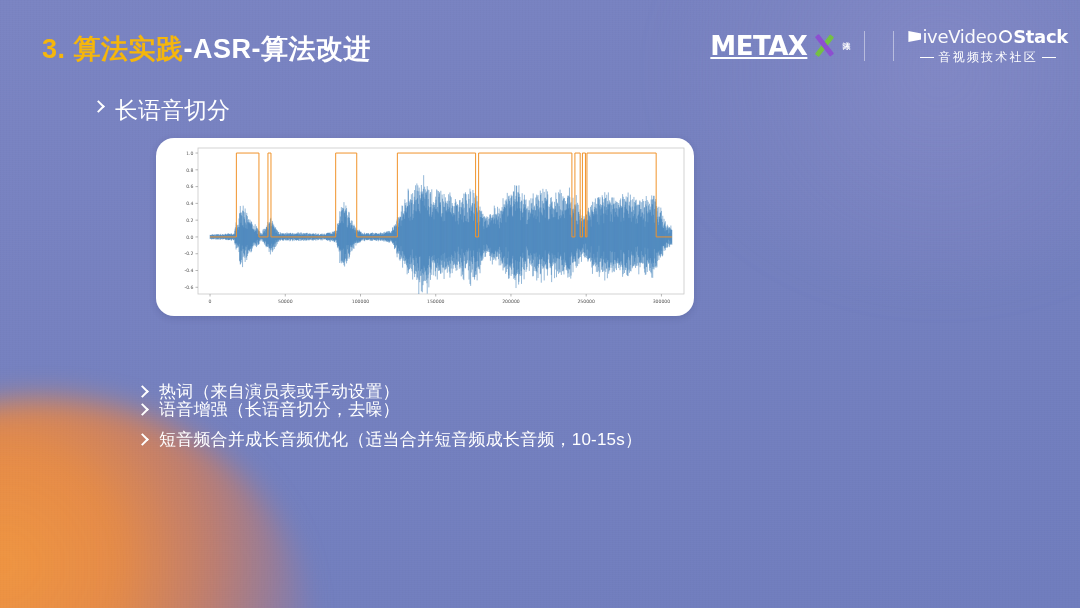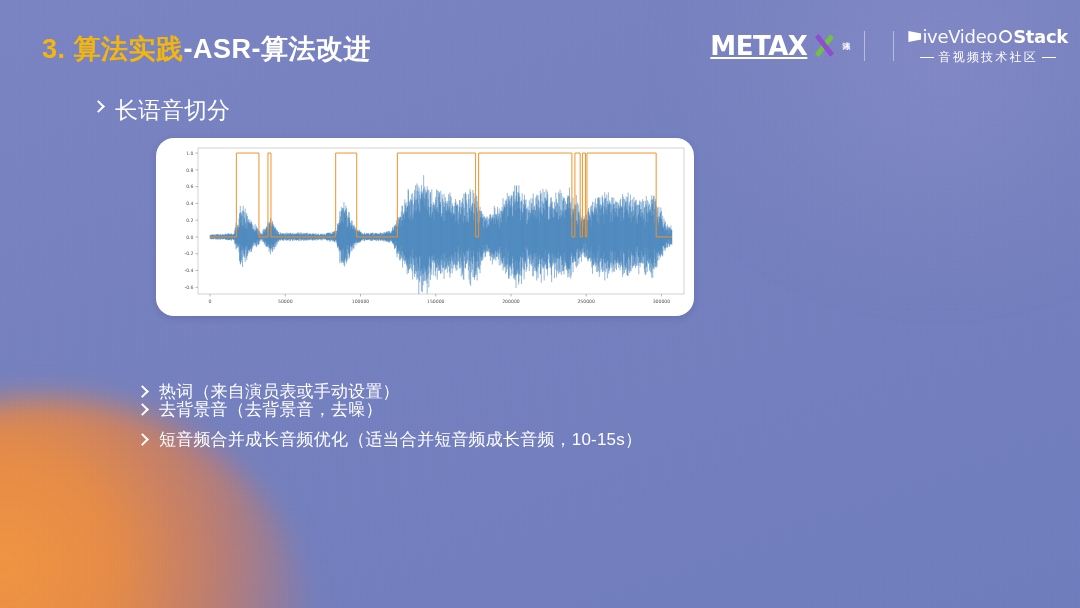--- a/index.html
+++ b/index.html
@@ -1758,21 +1758,21 @@
   </div>
 
 
   <div class="bullet lvl2" style="left:136px; top:368px;margin-top:12px;">
     <span class="chev"></span>
     <span>热词（来自演员表或手动设置）</span>
   </div>
 
   <div class="bullet lvl2" style="left:136px; top:398px;">
     <span class="chev"></span>
-    <span>去背景音（去背景音，去噪）</span>
+    <span>语音增强（长语音切分，去噪）</span>
   </div>
 
   <div class="bullet lvl2" style="left:136px; top:428px;">
     <span class="chev"></span>
     <span>短音频合并成长音频优化（适当合并短音频成长音频，10-15s）</span>
   </div>
 
 
 </div>
 

